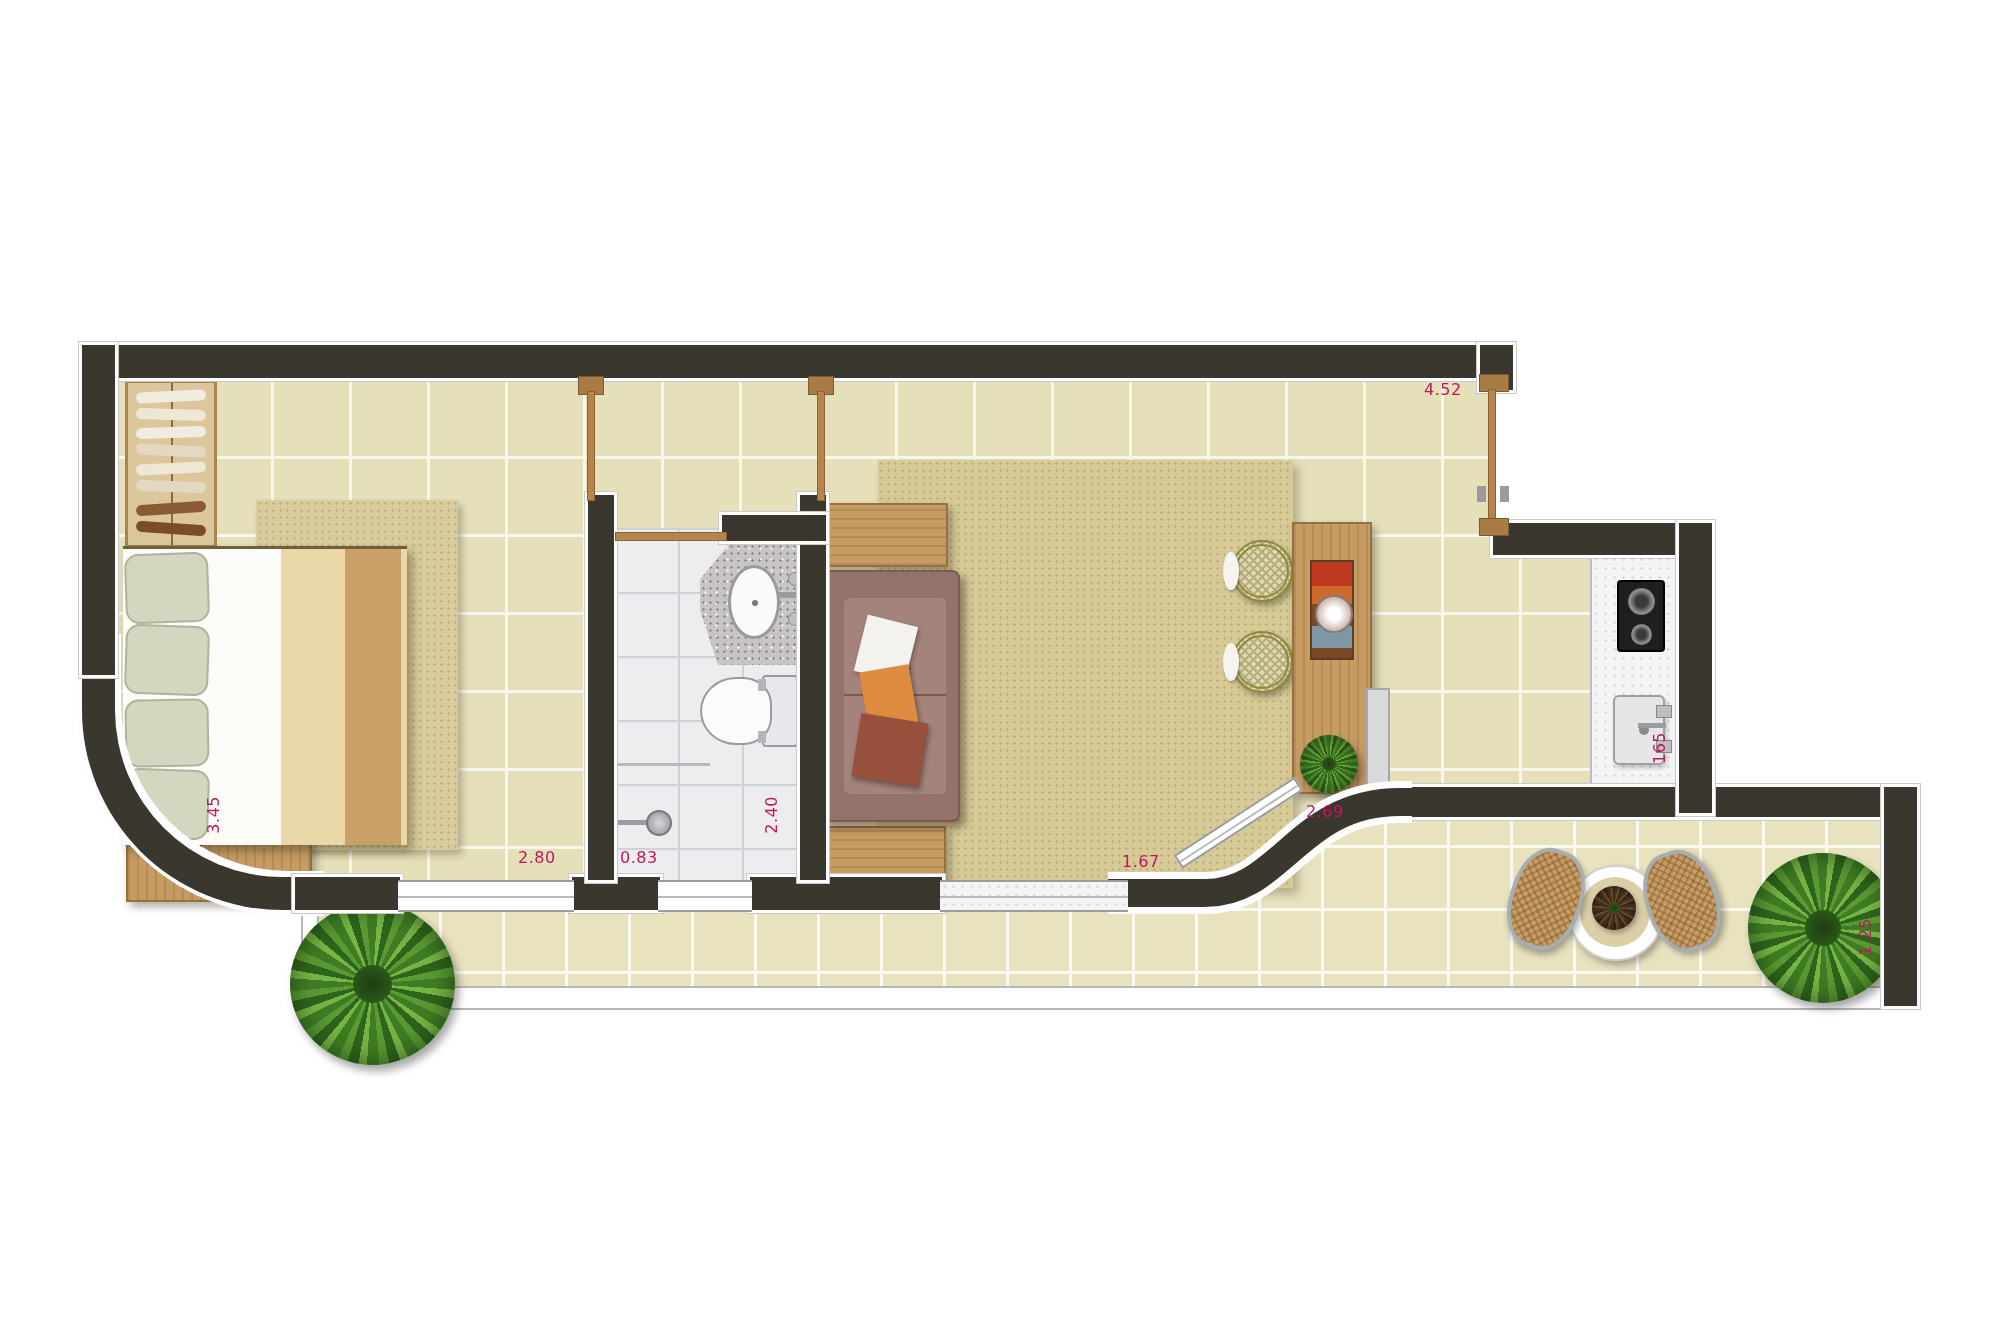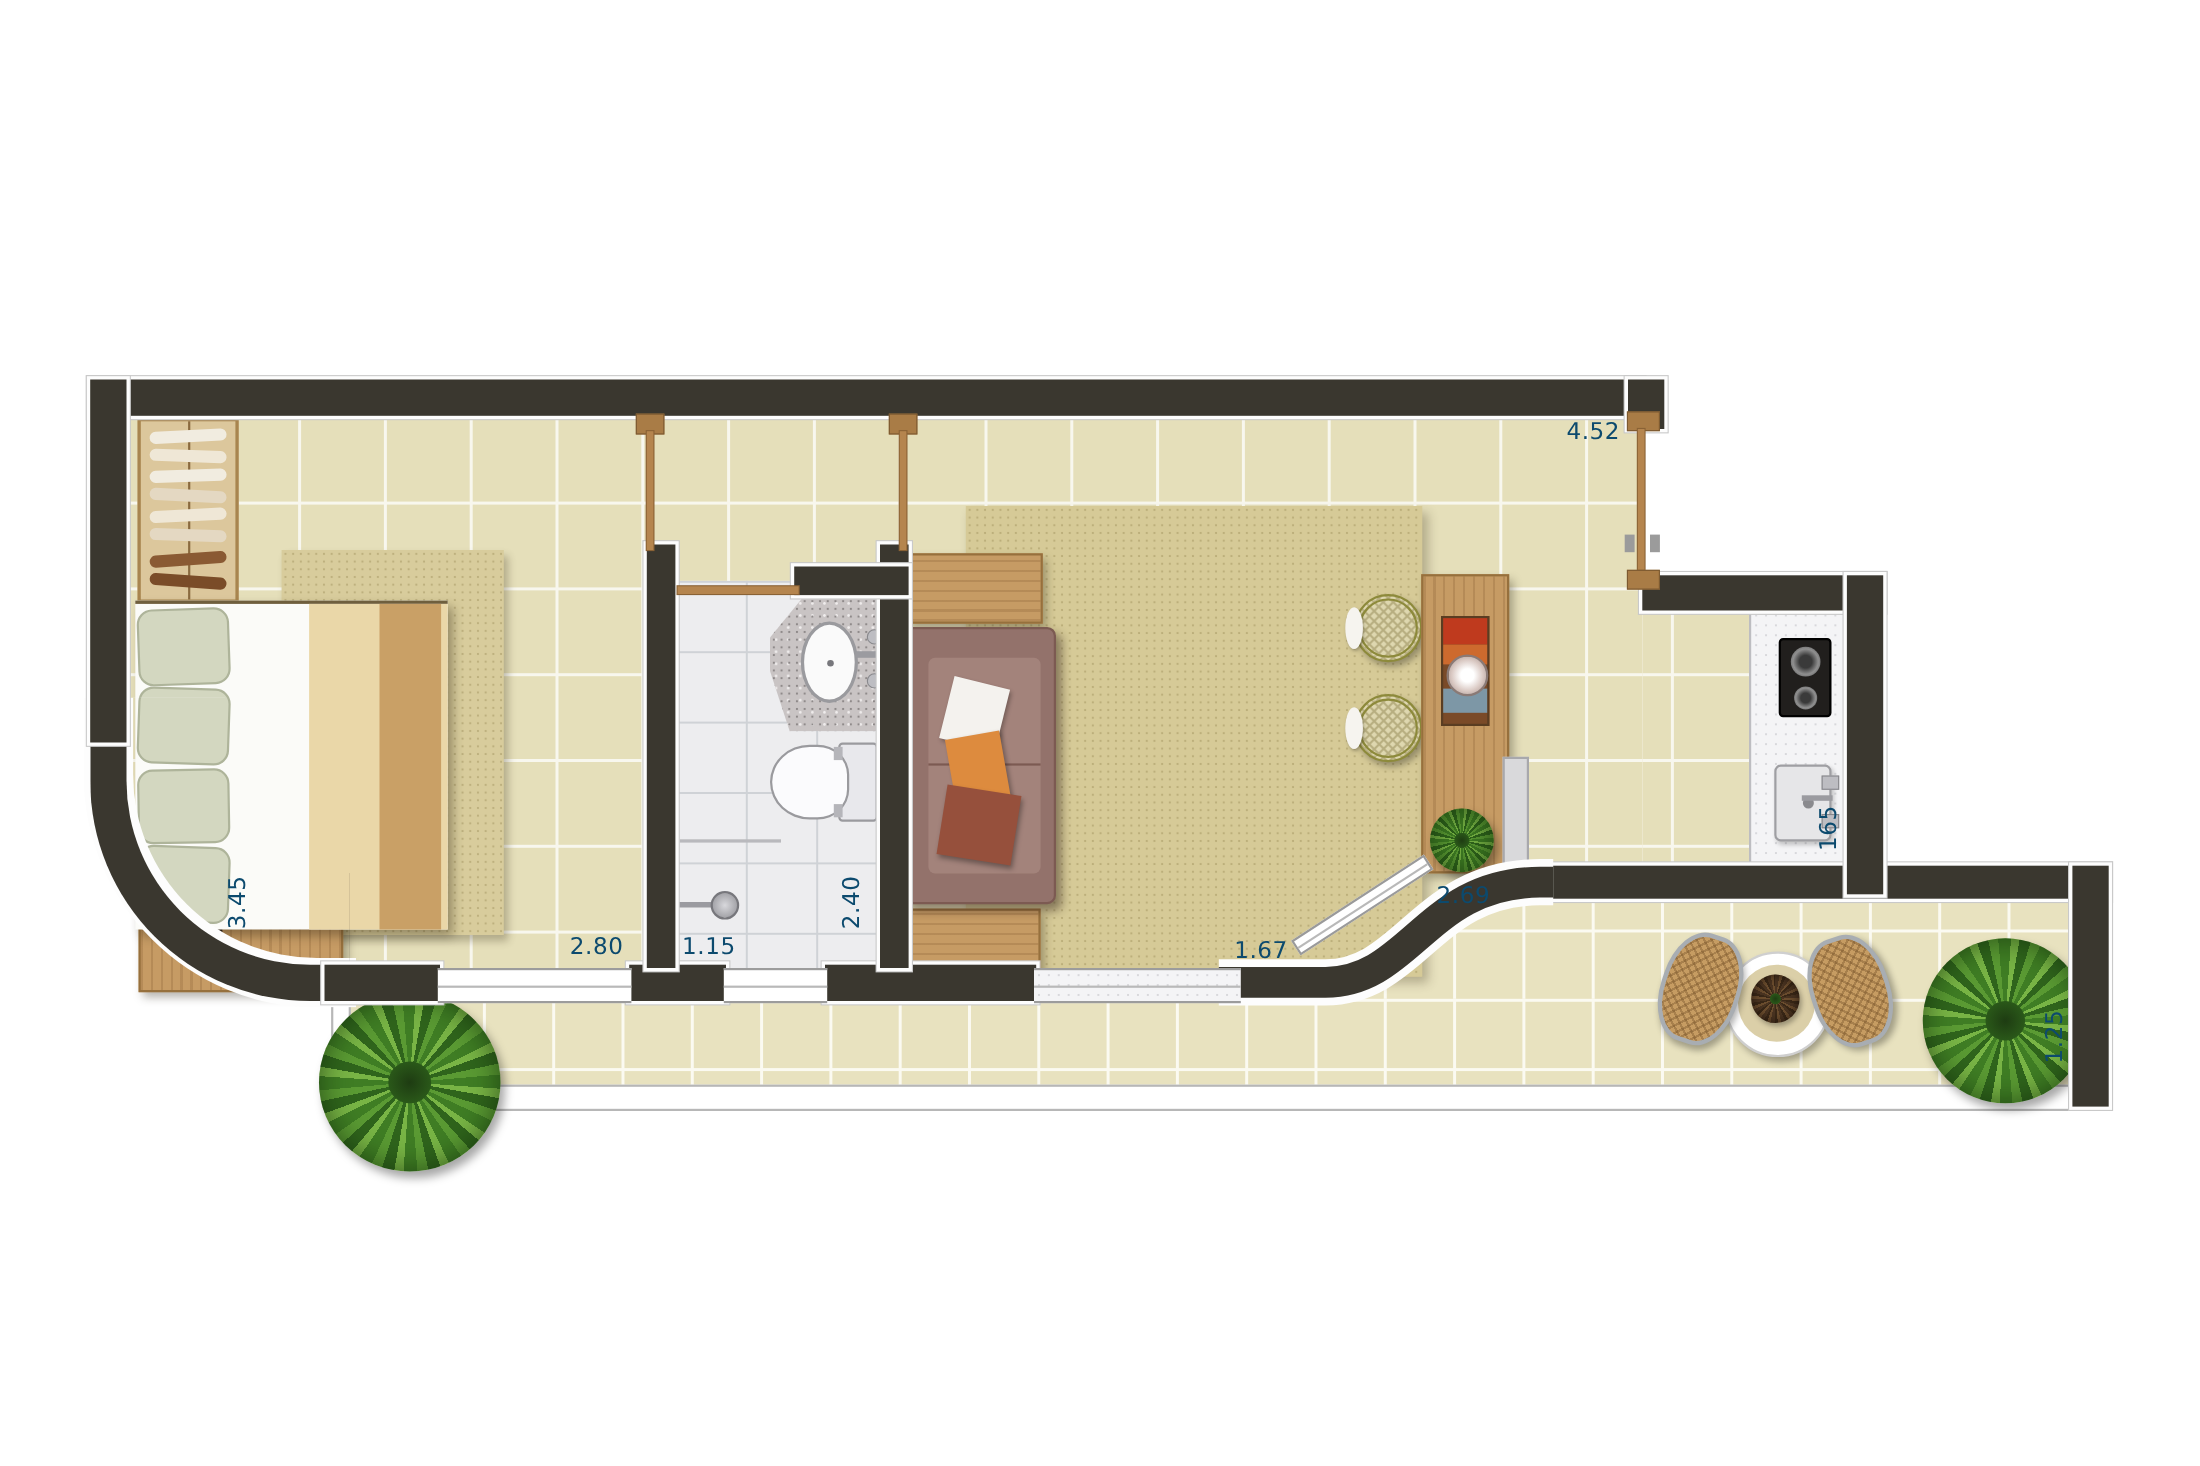--- a/index.html
+++ b/index.html
@@ -59,21 +59,21 @@
     background-image:repeating-linear-gradient(45deg,rgba(110,75,35,.35) 0 2px,transparent 2px 6px),
                      repeating-linear-gradient(-45deg,rgba(110,75,35,.35) 0 2px,transparent 2px 6px);
     box-shadow:3px 4px 6px rgba(0,0,0,.3);}
   .marble{background-color:#f4f4f6;
     background-image:radial-gradient(#d8d8dc 1px,transparent 1.4px);
     background-size:9px 9px;}
   .granite{background-color:#c9c4c4;
     background-image:radial-gradient(#8f8a8a 1px,transparent 1.4px),radial-gradient(#efecec 1px,transparent 1.4px);
     background-size:7px 7px,11px 11px;}
   .speckle{background-image:radial-gradient(rgba(140,125,70,.35) 1px,transparent 1.4px);background-size:7px 7px;}
-  .dim{position:absolute;font-size:21px;color:#0c4a6e;letter-spacing:.5px;}
+  .dim{position:absolute;font-size:16px;color:#be185d;letter-spacing:.5px;}
   .dim.v{writing-mode:vertical-rl;transform:rotate(180deg);}
 </style>
 </head>
 <body>
 
 <div class="stage">
 
   <div class="abs tile-beige" style="left:115px;top:378px;width:1378px;height:530px;border-bottom-left-radius:185px;"></div>
   <div class="abs tile-beige" style="left:1493px;top:555px;width:190px;height:235px;background-position:26px 57px;"></div>
   <div class="abs tile-terrace" style="left:1188px;top:820px;width:696px;height:190px;background-position:7px 25px;
@@ -221,20 +221,20 @@
   <div class="doorleaf" style="left:616px;top:533px;width:110px;height:7px;"></div>
   <div class="doorblock" style="left:1479px;top:374px;width:28px;height:16px;"></div>
   <div class="doorleaf" style="left:1489px;top:390px;width:6px;height:128px;"></div>
   <div class="doorblock" style="left:1479px;top:518px;width:28px;height:16px;"></div>
   <div class="abs" style="left:1477px;top:486px;width:9px;height:16px;background:#9b9b9b;"></div>
   <div class="abs" style="left:1500px;top:486px;width:9px;height:16px;background:#9b9b9b;"></div>
 
   <div class="dim" style="left:1424px;top:380px;">4.52</div>
   <div class="dim v" style="left:204px;top:796px;">3.45</div>
   <div class="dim" style="left:518px;top:848px;">2.80</div>
-  <div class="dim" style="left:620px;top:848px;">1.15</div>
+  <div class="dim" style="left:620px;top:848px;">0.83</div>
   <div class="dim v" style="left:762px;top:796px;">2.40</div>
   <div class="dim" style="left:1122px;top:852px;">1.67</div>
   <div class="dim" style="left:1306px;top:802px;">2.69</div>
   <div class="dim v" style="left:1650px;top:732px;">165</div>
   <div class="dim v" style="left:1856px;top:918px;">1.25</div>
 
 </div>
 
 </body></html>

